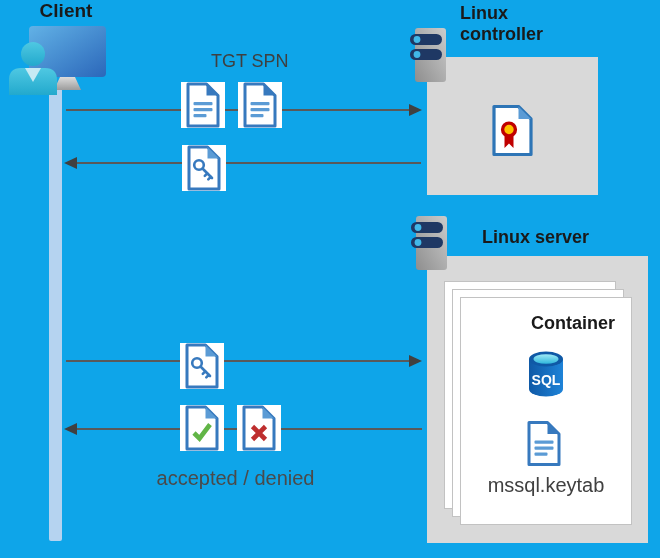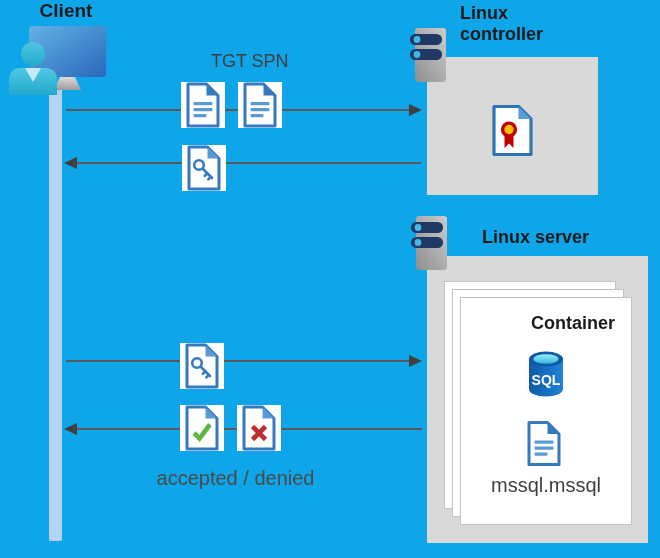--- a/index.html
+++ b/index.html
@@ -150,21 +150,21 @@
   </svg>
 
   <svg class="abs" style="left:526px;top:420px;" width="36" height="47" viewBox="0 0 36 46">
     <path d="M3 2 H21.5 L33 13.5 V44 H3 Z" fill="#fff" stroke="#3779BE" stroke-width="3" stroke-linejoin="round"></path>
     <path d="M21.5 2 V13.5 H33 Z" fill="#3779BE"></path>
     <rect x="8.5" y="20" width="19" height="3.2" rx="1" fill="#5B9BD5"></rect>
     <rect x="8.5" y="26" width="19" height="3.2" rx="1" fill="#5B9BD5"></rect>
     <rect x="8.5" y="32" width="13" height="3.2" rx="1" fill="#5B9BD5"></rect>
   </svg>
 
-  <div class="abs lbl-reg center" style="left:460px;top:474px;width:172px;font-size:20px;color:#404040;">mssql.mssql</div>
+  <div class="abs lbl-reg center" style="left:460px;top:474px;width:172px;font-size:20px;color:#404040;">mssql.keytab</div>
 
   <div class="abs hline" style="left:66px;top:360px;width:343px;"></div>
   <div class="abs ah-right" style="left:409px;top:355px;"></div>
 
   <div class="abs icon-pad" style="left:180px;top:343px;">
     <svg width="36" height="46" viewBox="0 0 36 46">
       <path d="M3 2 H21.5 L33 13.5 V44 H3 Z" fill="#fff" stroke="#3779BE" stroke-width="3" stroke-linejoin="round"></path>
       <path d="M21.5 2 V13.5 H33 Z" fill="#5B9BD5"></path>
       <circle cx="13" cy="20" r="4.8" fill="none" stroke="#3779BE" stroke-width="2.6"></circle>
       <path d="M16.5 23.5 L26 33 M21.5 28.2 L18.8 30.9 M25 31.7 L22.3 34.4" stroke="#3779BE" stroke-width="2.6" fill="none" stroke-linecap="round"></path>

